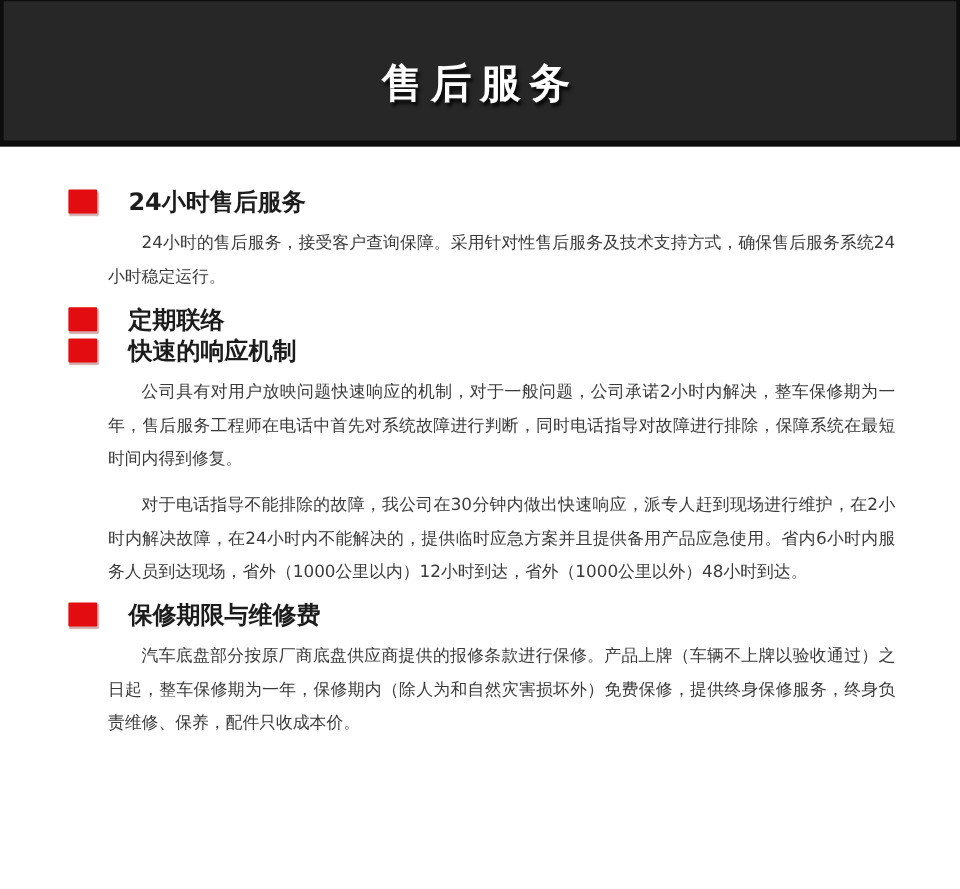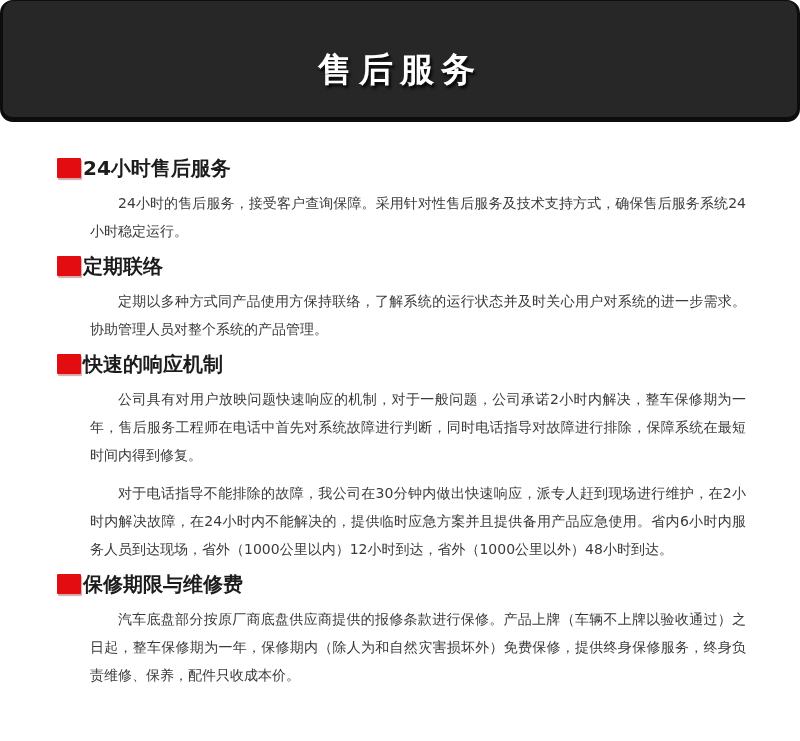--- a/index.html
+++ b/index.html
@@ -17,35 +17,35 @@
     background:var(--page-bg);
     font-family:"DejaVu Sans","Liberation Sans",sans-serif;
   }
   .band{
     height:122px;
     background:var(--band-bg);
     border-left:3px solid var(--band-edge);
     border-right:3px solid var(--band-edge);
     border-top:1px solid var(--band-edge);
     border-bottom:5px solid var(--band-edge);
-    display:flex;align-items:center;justify-content:center;border-radius:13px;
+    display:flex;align-items:center;justify-content:center;
   }
   .band h1{
     margin:0;padding-top:22px;
     color:#ffffff;
     font-size:34px;font-weight:bold;
     letter-spacing:7px;
     text-shadow:2px 3px 3px rgba(0,0,0,0.85);
   }
   .content{
     padding:33px 54px 0 57px;
   }
   .sec{margin:0;padding:0;}
   .sec-head{
-    display:flex;align-items:center;gap:2px;
+    display:flex;align-items:center;gap:26px;
     height:26px;
   }
   .bullet{
     flex:0 0 auto;
     width:24px;height:20px;
     background:var(--accent-red);
     box-shadow:1px 2px 1px rgba(130,10,10,0.35);
     border-radius:1px;
   }
   .sec-head h2{
@@ -81,21 +81,20 @@
         <h2>24小时售后服务</h2>
       </div>
       <p>24小时的售后服务，接受客户查询保障。采用针对性售后服务及技术支持方式，确保售后服务系统24小时稳定运行。</p>
     </section>
 
     <section class="sec">
       <div class="sec-head">
         <span class="bullet"></span>
         <h2>定期联络</h2>
       </div>
-      <p>定期以多种方式同产品使用方保持联络，了解系统的运行状态并及时关心用户对系统的进一步需求。协助管理人员对整个系统的产品管理。</p>
     </section>
 
     <section class="sec">
       <div class="sec-head">
         <span class="bullet"></span>
         <h2>快速的响应机制</h2>
       </div>
       <p>公司具有对用户放映问题快速响应的机制，对于一般问题，公司承诺2小时内解决，整车保修期为一年，售后服务工程师在电话中首先对系统故障进行判断，同时电话指导对故障进行排除，保障系统在最短时间内得到修复。</p>
       <p>对于电话指导不能排除的故障，我公司在30分钟内做出快速响应，派专人赶到现场进行维护，在2小时内解决故障，在24小时内不能解决的，提供临时应急方案并且提供备用产品应急使用。省内6小时内服务人员到达现场，省外（1000公里以内）12小时到达，省外（1000公里以外）48小时到达。</p>
     </section>

